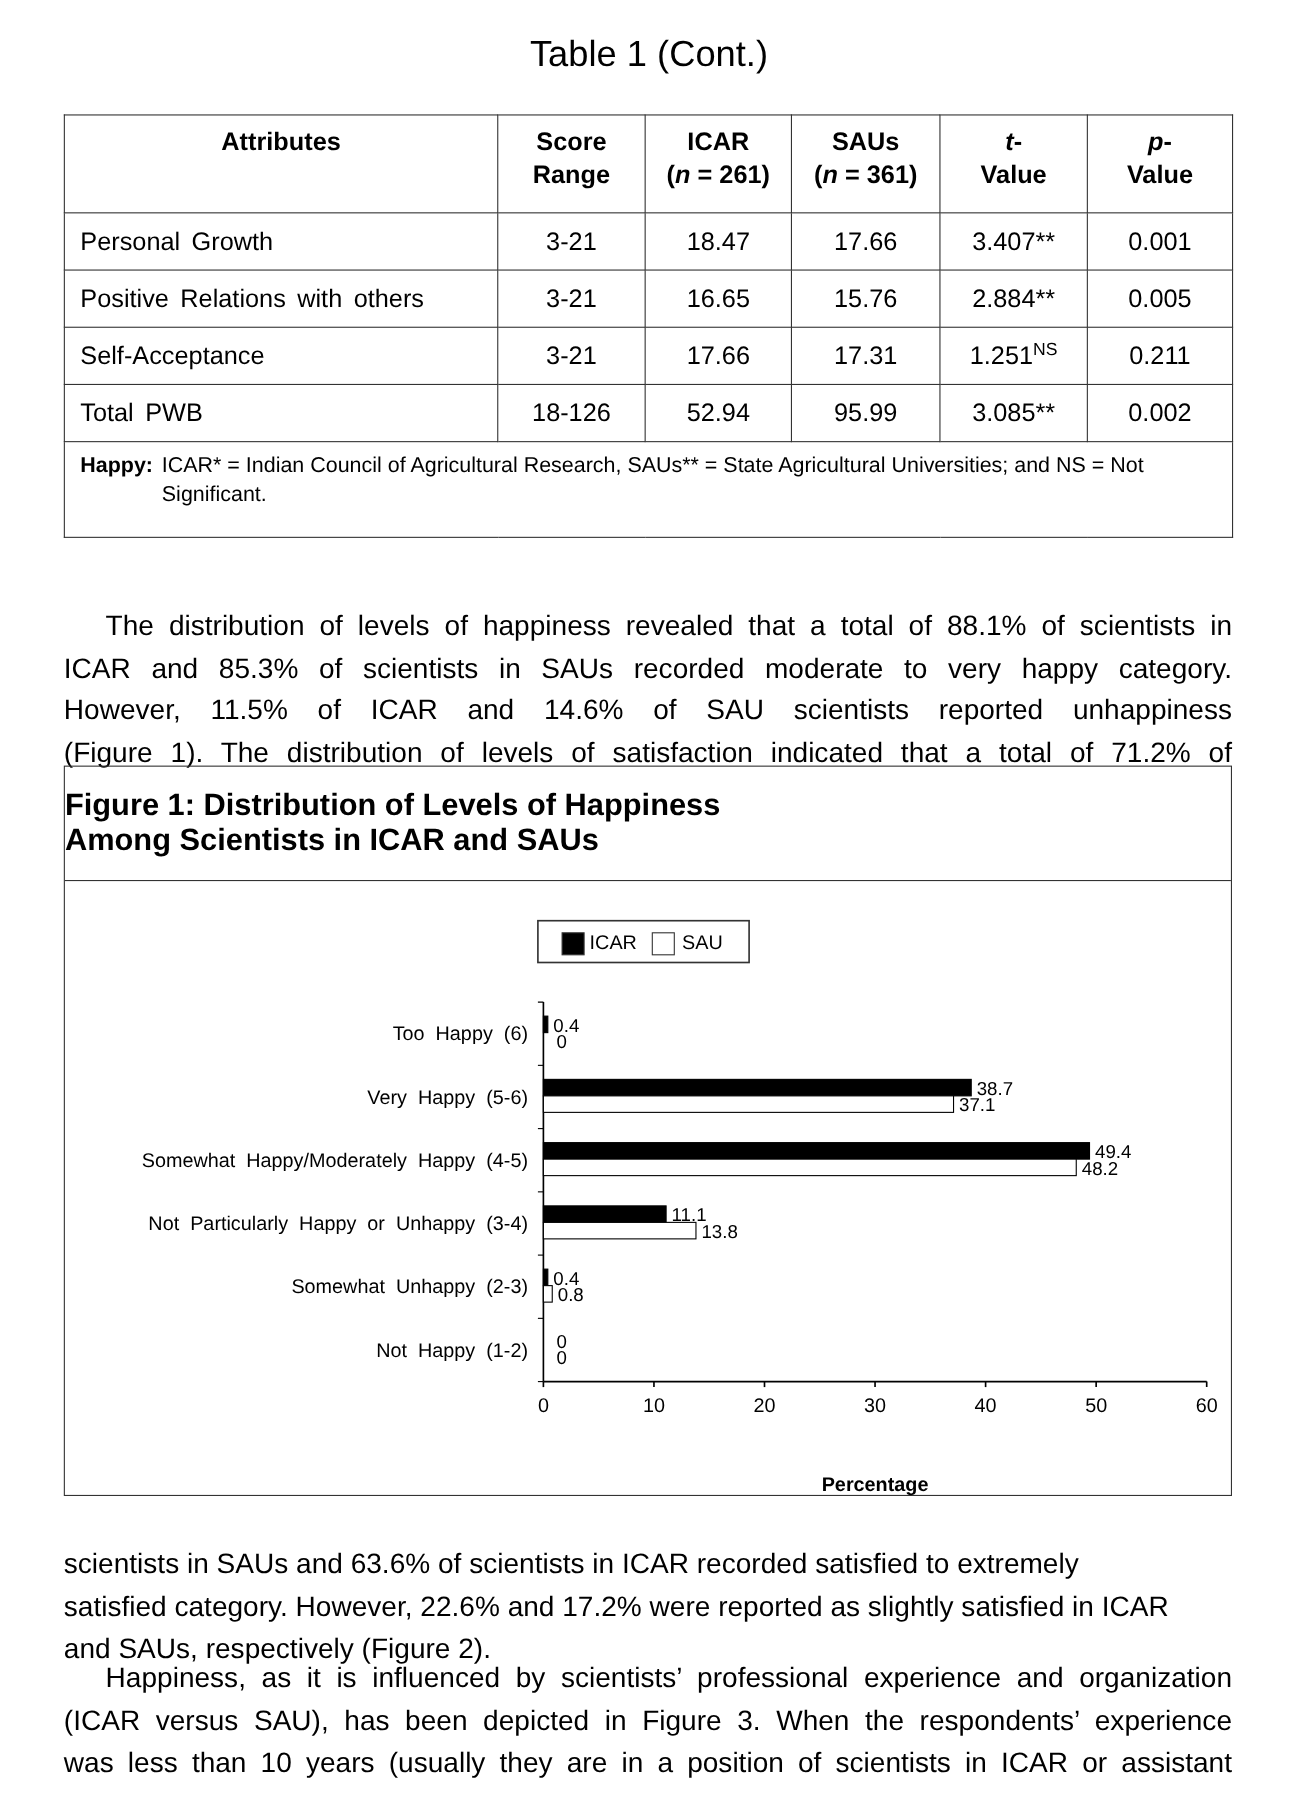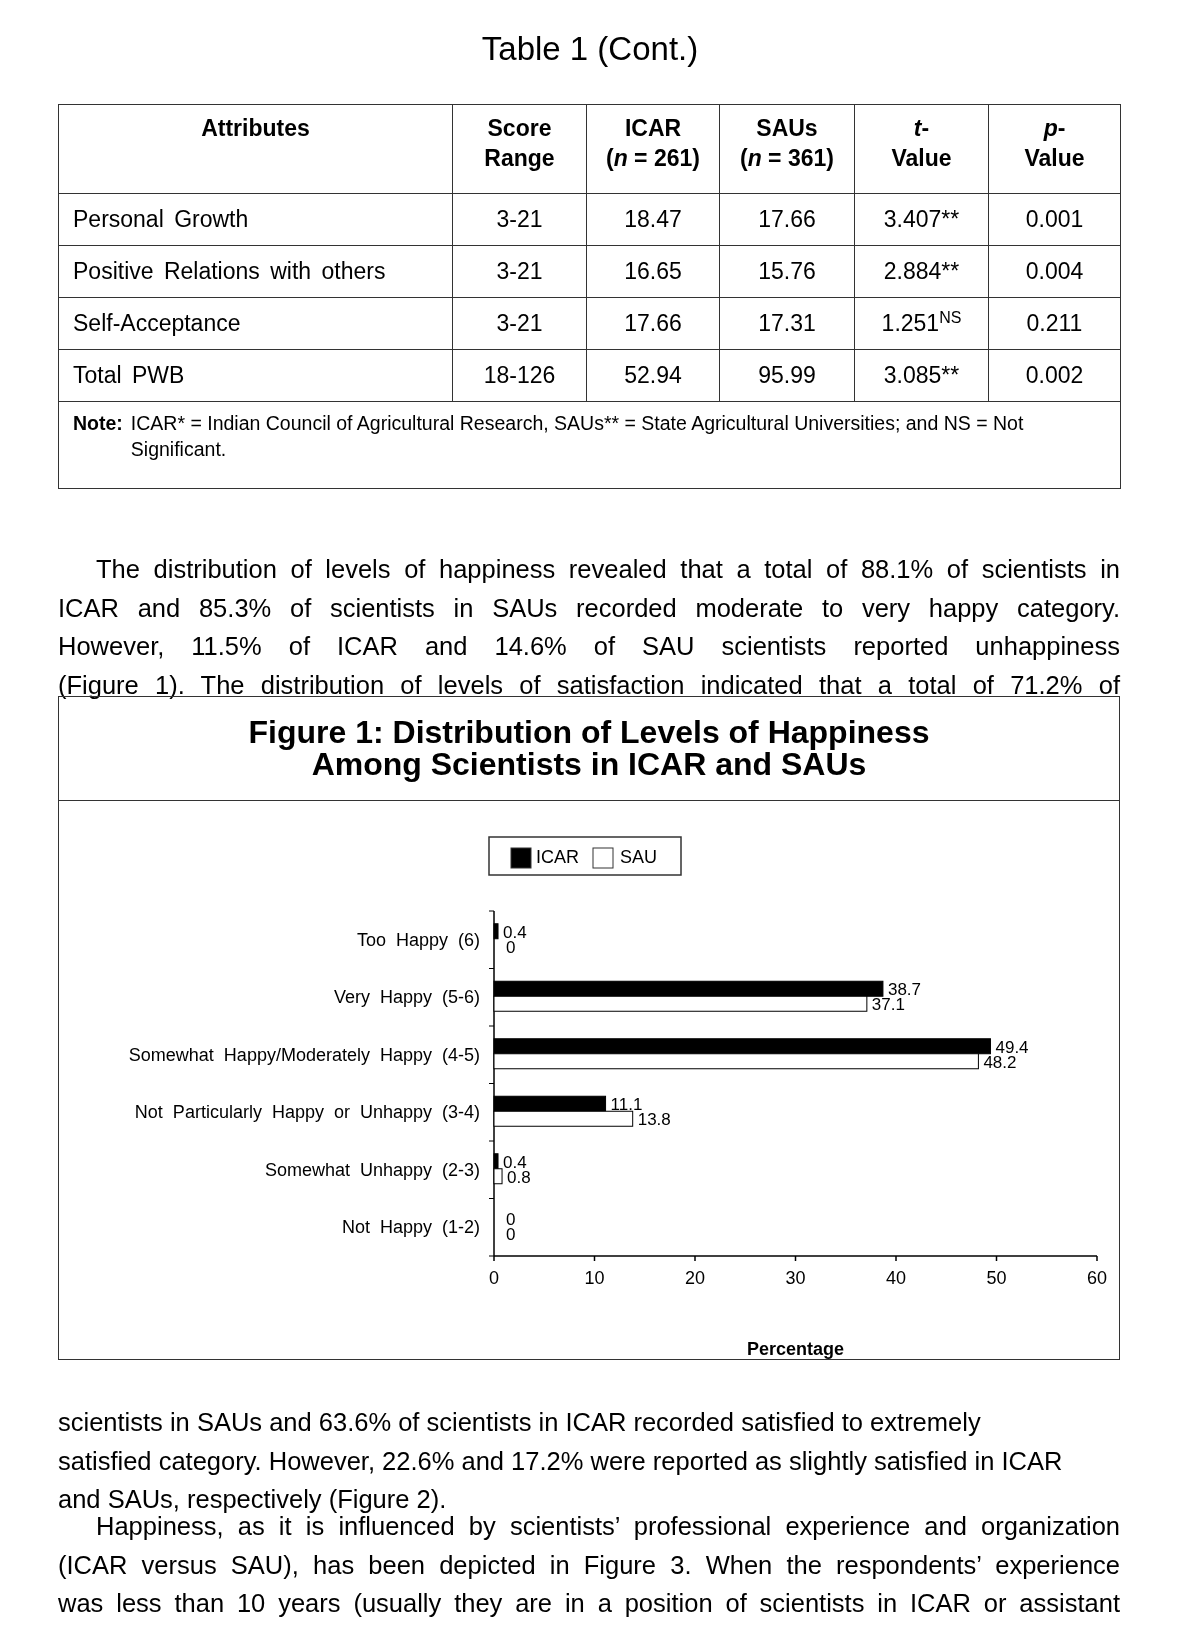--- a/index.html
+++ b/index.html
@@ -25,22 +25,22 @@
   
   .para { position: absolute; left: 58px; width: 1062px; font-size: 25.5px; line-height: 38.5px;
           text-align: justify; text-align-last: justify; }
   .para.last-line-left { text-align-last: left; }
   .indent { display: inline-block; width: 38px; }
 
   
   #figure-box { position: absolute; left: 58px; top: 696px; width: 1062px; height: 664px;
                 border: 1.5px solid #333; box-sizing: border-box; }
   #figure-title { position: absolute; left: 0; top: 0; width: 100%; height: 104px;
-                  border-bottom: 1.5px solid #333; box-sizing: border-box; text-align: center;
-                  font-weight: bold; font-size: 32px; line-height: 32px; padding-top: 19px; }
+                  border-bottom: 1.5px solid #333; box-sizing: border-box; 
+                  font-weight: bold; font-size: 28px; line-height: 32px; padding-top: 19px; }
   #chart-svg { position: absolute; left: 0; top: 0; }
   .chart-text { font-family: "Liberation Sans", sans-serif; fill: #000; }
 </style>
 </head>
 <body>
 
 <div id="table-caption" class="abs">Table 1 (Cont.)</div>
 
 <table id="data-table">
   <colgroup>
@@ -70,42 +70,42 @@
       <td>17.66</td>
       <td><span>3.407</span><span>**</span></td>
       <td>0.001</td>
     </tr>
     <tr>
       <td class="attr">Positive  Relations  with  others</td>
       <td>3-21</td>
       <td>16.65</td>
       <td>15.76</td>
       <td><span>2.884</span><span>**</span></td>
-      <td>0.004</td>
+      <td>0.005</td>
     </tr>
     <tr>
       <td class="attr">Self-Acceptance</td>
       <td>3-21</td>
       <td>17.66</td>
       <td>17.31</td>
       <td><span>1.251</span><sup>NS</sup></td>
       <td>0.211</td>
     </tr>
     <tr>
       <td class="attr">Total  PWB</td>
       <td>18-126</td>
       <td>52.94</td>
       <td>95.99</td>
       <td><span>3.085</span><span>**</span></td>
       <td>0.002</td>
     </tr>
     <tr>
       <td class="note" colspan="6">
         <div class="note-inner">
-          <span class="note-label">Note:</span>
+          <span class="note-label">Happy:</span>
           <span>ICAR* = Indian Council of Agricultural Research,  SAUs** = State Agricultural Universities; and NS = Not Significant.</span>
         </div>
       </td>
     </tr>
   </tbody>
 </table>
 
 <div class="para" style="top:550px;">
   <div><span class="indent"></span><span>The distribution of levels of happiness revealed that a total of 88.1% of scientists in</span></div>
   <div><span>ICAR and 85.3% of scientists in SAUs recorded moderate to very happy category.</span></div>

